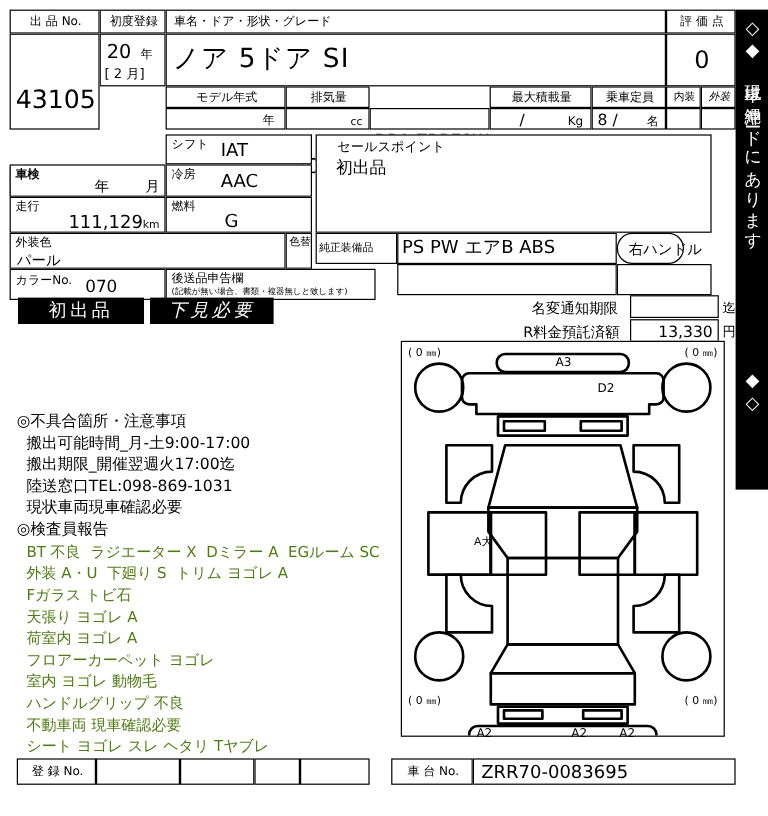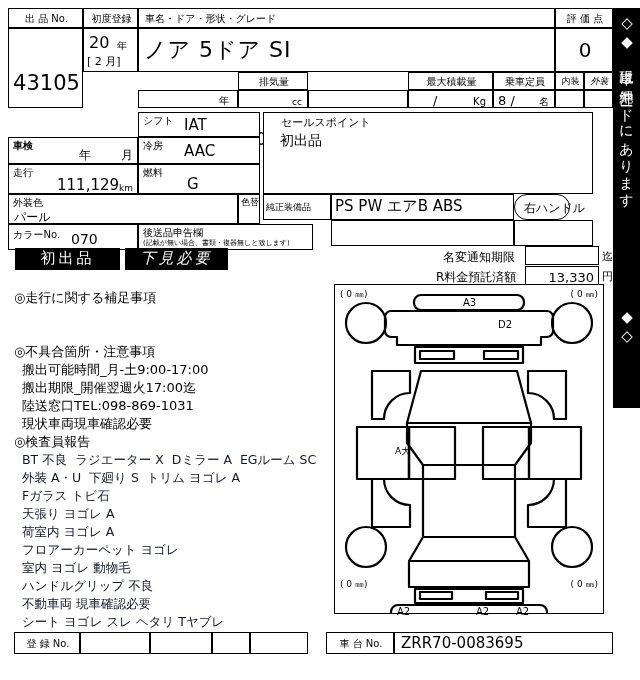--- a/index.html
+++ b/index.html
@@ -25,21 +25,21 @@
     writing-mode: vertical-rl; text-orientation: upright;
     font-size: 14px; letter-spacing: 1px; color: #fff;
     font-family: "DejaVu Sans", "Liberation Sans", sans-serif;
   }
   .tagblk {
     position: absolute; background: #000; color: #fff;
     font-size: 15px; text-align: center; line-height: 20px;
     letter-spacing: 3px;
   }
   .notes { position: absolute; font-size: 13px; line-height: 17.5px; color: #000; white-space: pre; }
-  .notes-sm { position: absolute; font-size: 12.5px; line-height: 17.5px; color: #0f172a; white-space: pre; }
+  .notes-sm { position: absolute; font-size: 12.5px; line-height: 17.5px; color: #4d7c0f; white-space: pre; }
   .diagwrap { position: absolute; border: 1px solid #000; background: #fff; }
   .dmark { position: absolute; font-size: 9px; color: #000; white-space: nowrap; }
   .dcode { position: absolute; font-size: 10px; color: #000; white-space: nowrap; }
   svg { display: block; }
 </style>
 </head>
 <body>
 
 <div id="sheet">
 
@@ -78,20 +78,23 @@
   <div class="bx" style="left:584px;top:72px;width:29px;height:18px;">
     <div class="lbl ctr" style="left:0;top:4px;width:29px;font-size:9px;font-style:italic;">外装</div>
   </div>
   <div class="bx" style="left:555px;top:90px;width:29px;height:18px;">
     <div class="val ctr" style="left:0;top:4px;width:29px;font-size:11px;"></div>
   </div>
   <div class="bx" style="left:584px;top:90px;width:29px;height:18px;">
     <div class="val ctr" style="left:0;top:4px;width:29px;font-size:11px;"></div>
   </div>
 
+  <div class="bx" style="left:138px;top:72px;width:100px;height:18px;">
+    <div class="lbl ctr" style="left:0;top:4px;width:100px;">モデル年式</div>
+  </div>
   <div class="bx" style="left:238px;top:72px;width:70px;height:18px;">
     <div class="lbl ctr" style="left:0;top:4px;width:70px;">排気量</div>
   </div>
   <div class="bx" style="left:408px;top:72px;width:85px;height:18px;">
     <div class="lbl ctr" style="left:0;top:4px;width:85px;">最大積載量</div>
   </div>
   <div class="bx" style="left:493px;top:72px;width:62px;height:18px;">
     <div class="lbl ctr" style="left:0;top:4px;width:62px;">乗車定員</div>
   </div>
 
@@ -192,21 +195,20 @@
     <div class="val" style="right:4px;top:4px;font-size:12px;"></div>
   </div>
   <div class="lbl" style="left:602px;top:251px;font-size:11px;">迄</div>
 
   <div class="lbl" style="left:436px;top:271px;font-size:12px;">R料金預託済額</div>
   <div class="bx" style="left:525px;top:266px;width:74px;height:19px;">
     <div class="val" style="right:4px;top:4px;font-size:13px;">13,330</div>
   </div>
   <div class="lbl" style="left:602px;top:271px;font-size:11px;">円</div>
 
-  <div class="notes" style="left:14px;top:289px;">◎走行に関する補足事項</div>
 
   <div class="notes" style="left:14px;top:343px;">◎不具合箇所・注意事項</div>
   <div class="notes" style="left:22px;top:361px;">搬出可能時間_月-土9:00-17:00</div>
   <div class="notes" style="left:22px;top:379px;">搬出期限_開催翌週火17:00迄</div>
   <div class="notes" style="left:22px;top:397px;">陸送窓口TEL:098-869-1031</div>
   <div class="notes" style="left:22px;top:415px;">現状車両現車確認必要</div>
 
   <div class="notes" style="left:14px;top:433px;">◎検査員報告</div>
   <div class="notes-sm" style="left:22px;top:451px;">BT 不良  ラジエーター X  Dミラー A  EGルーム SC</div>
   <div class="notes-sm" style="left:22px;top:469px;">外装 A・U  下廻り S  トリム ヨゴレ A</div>

